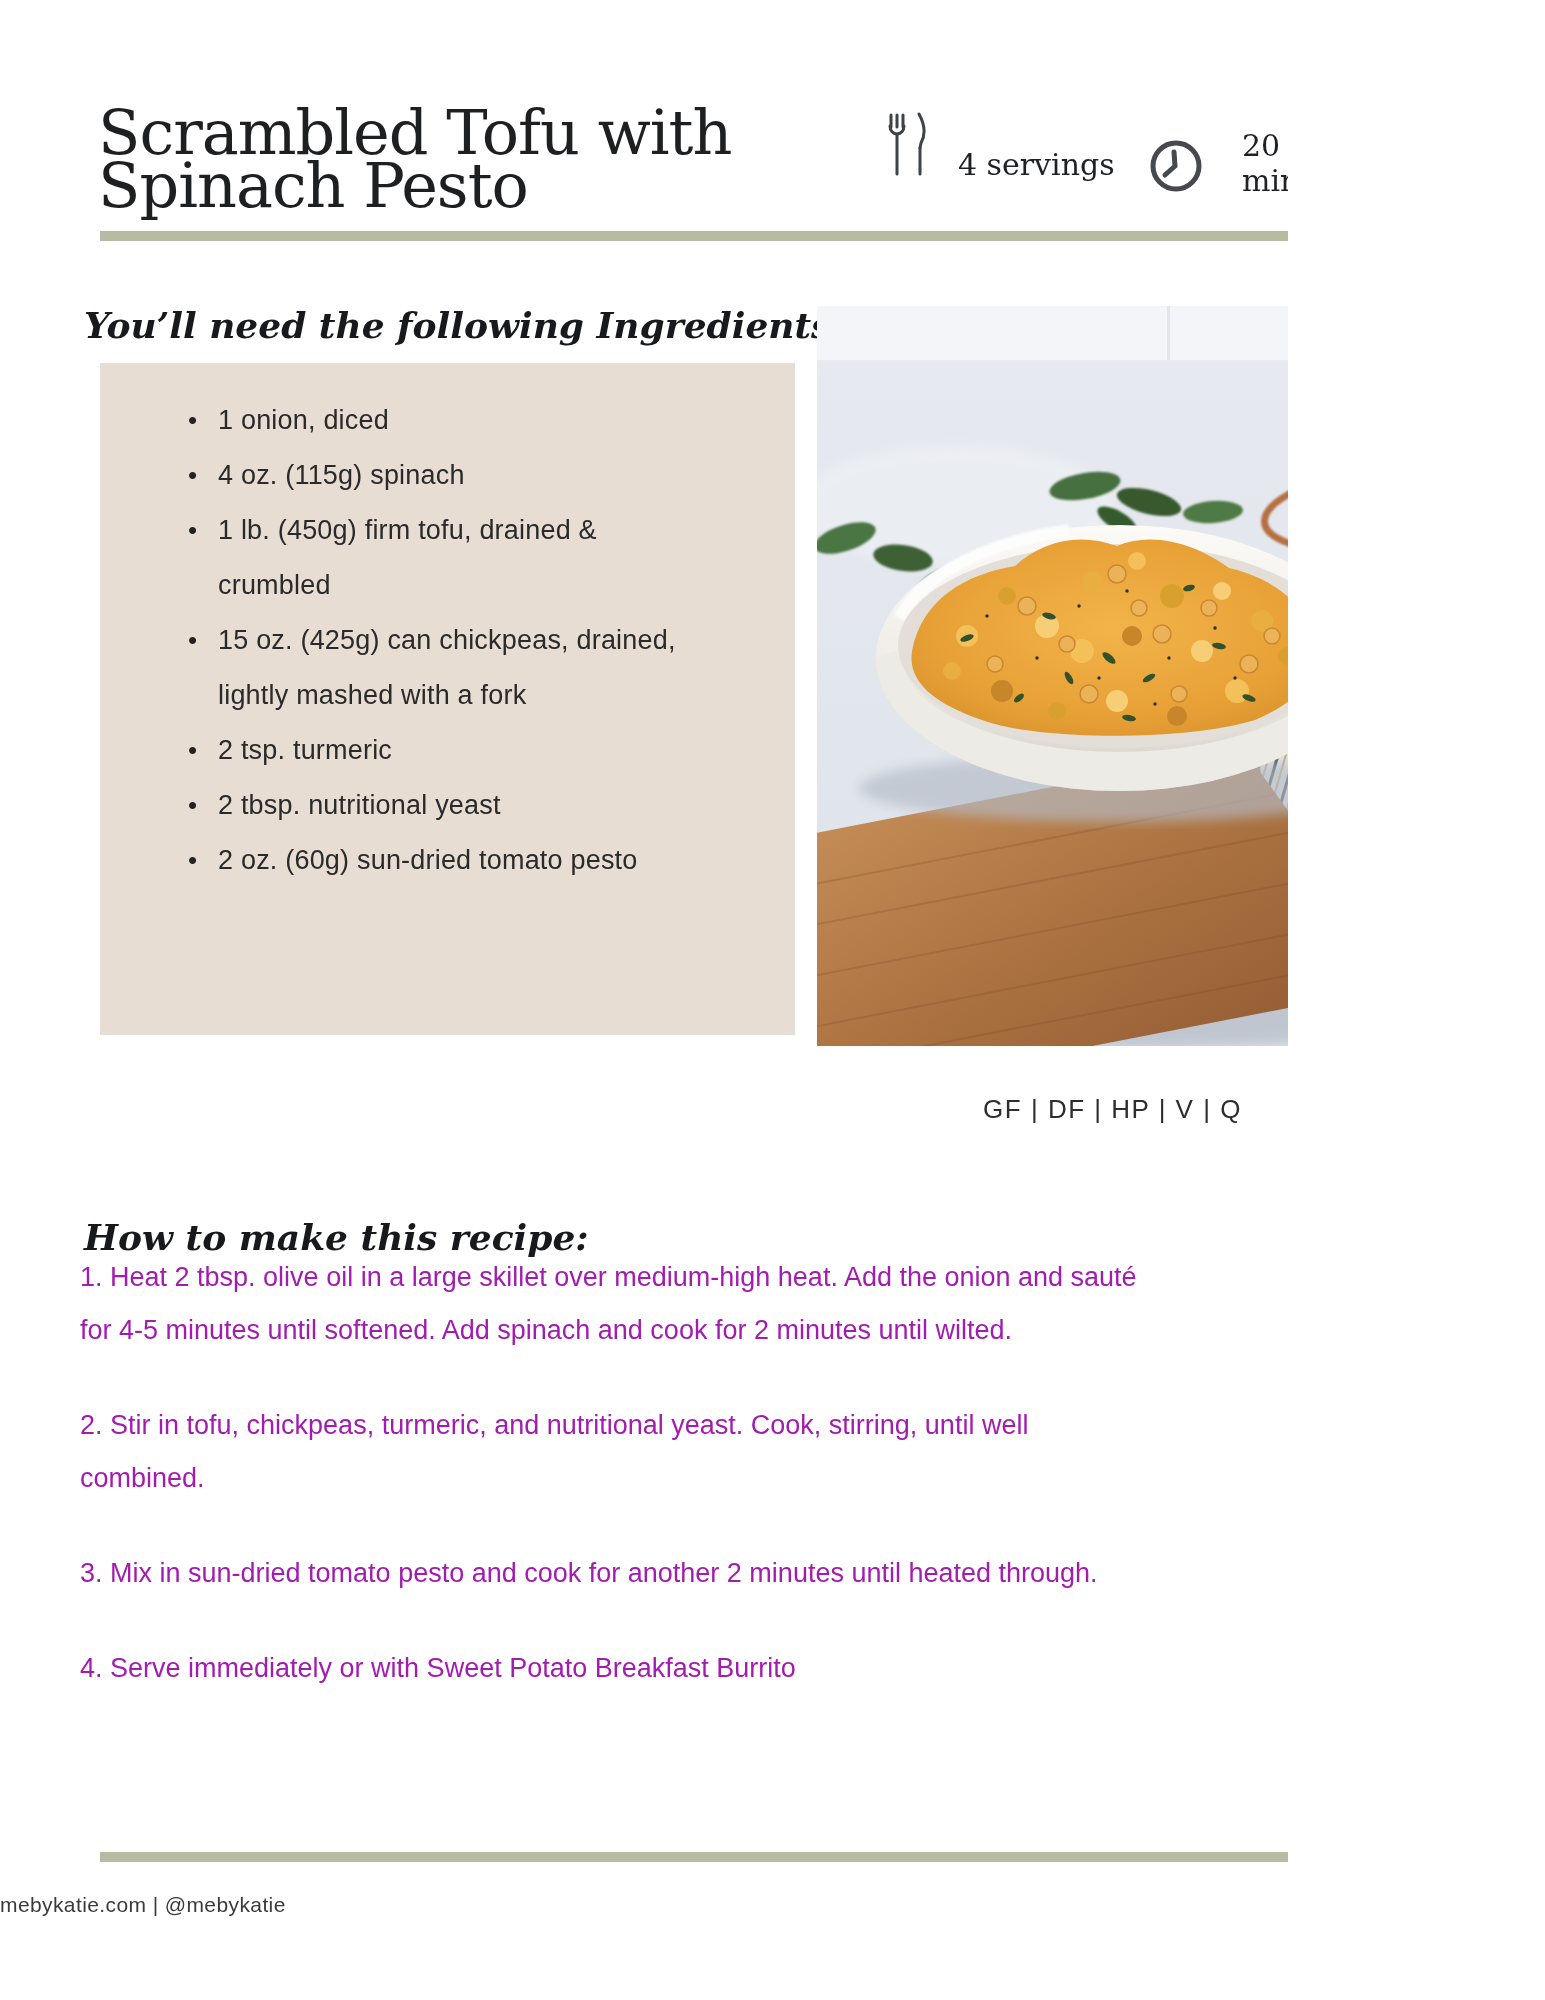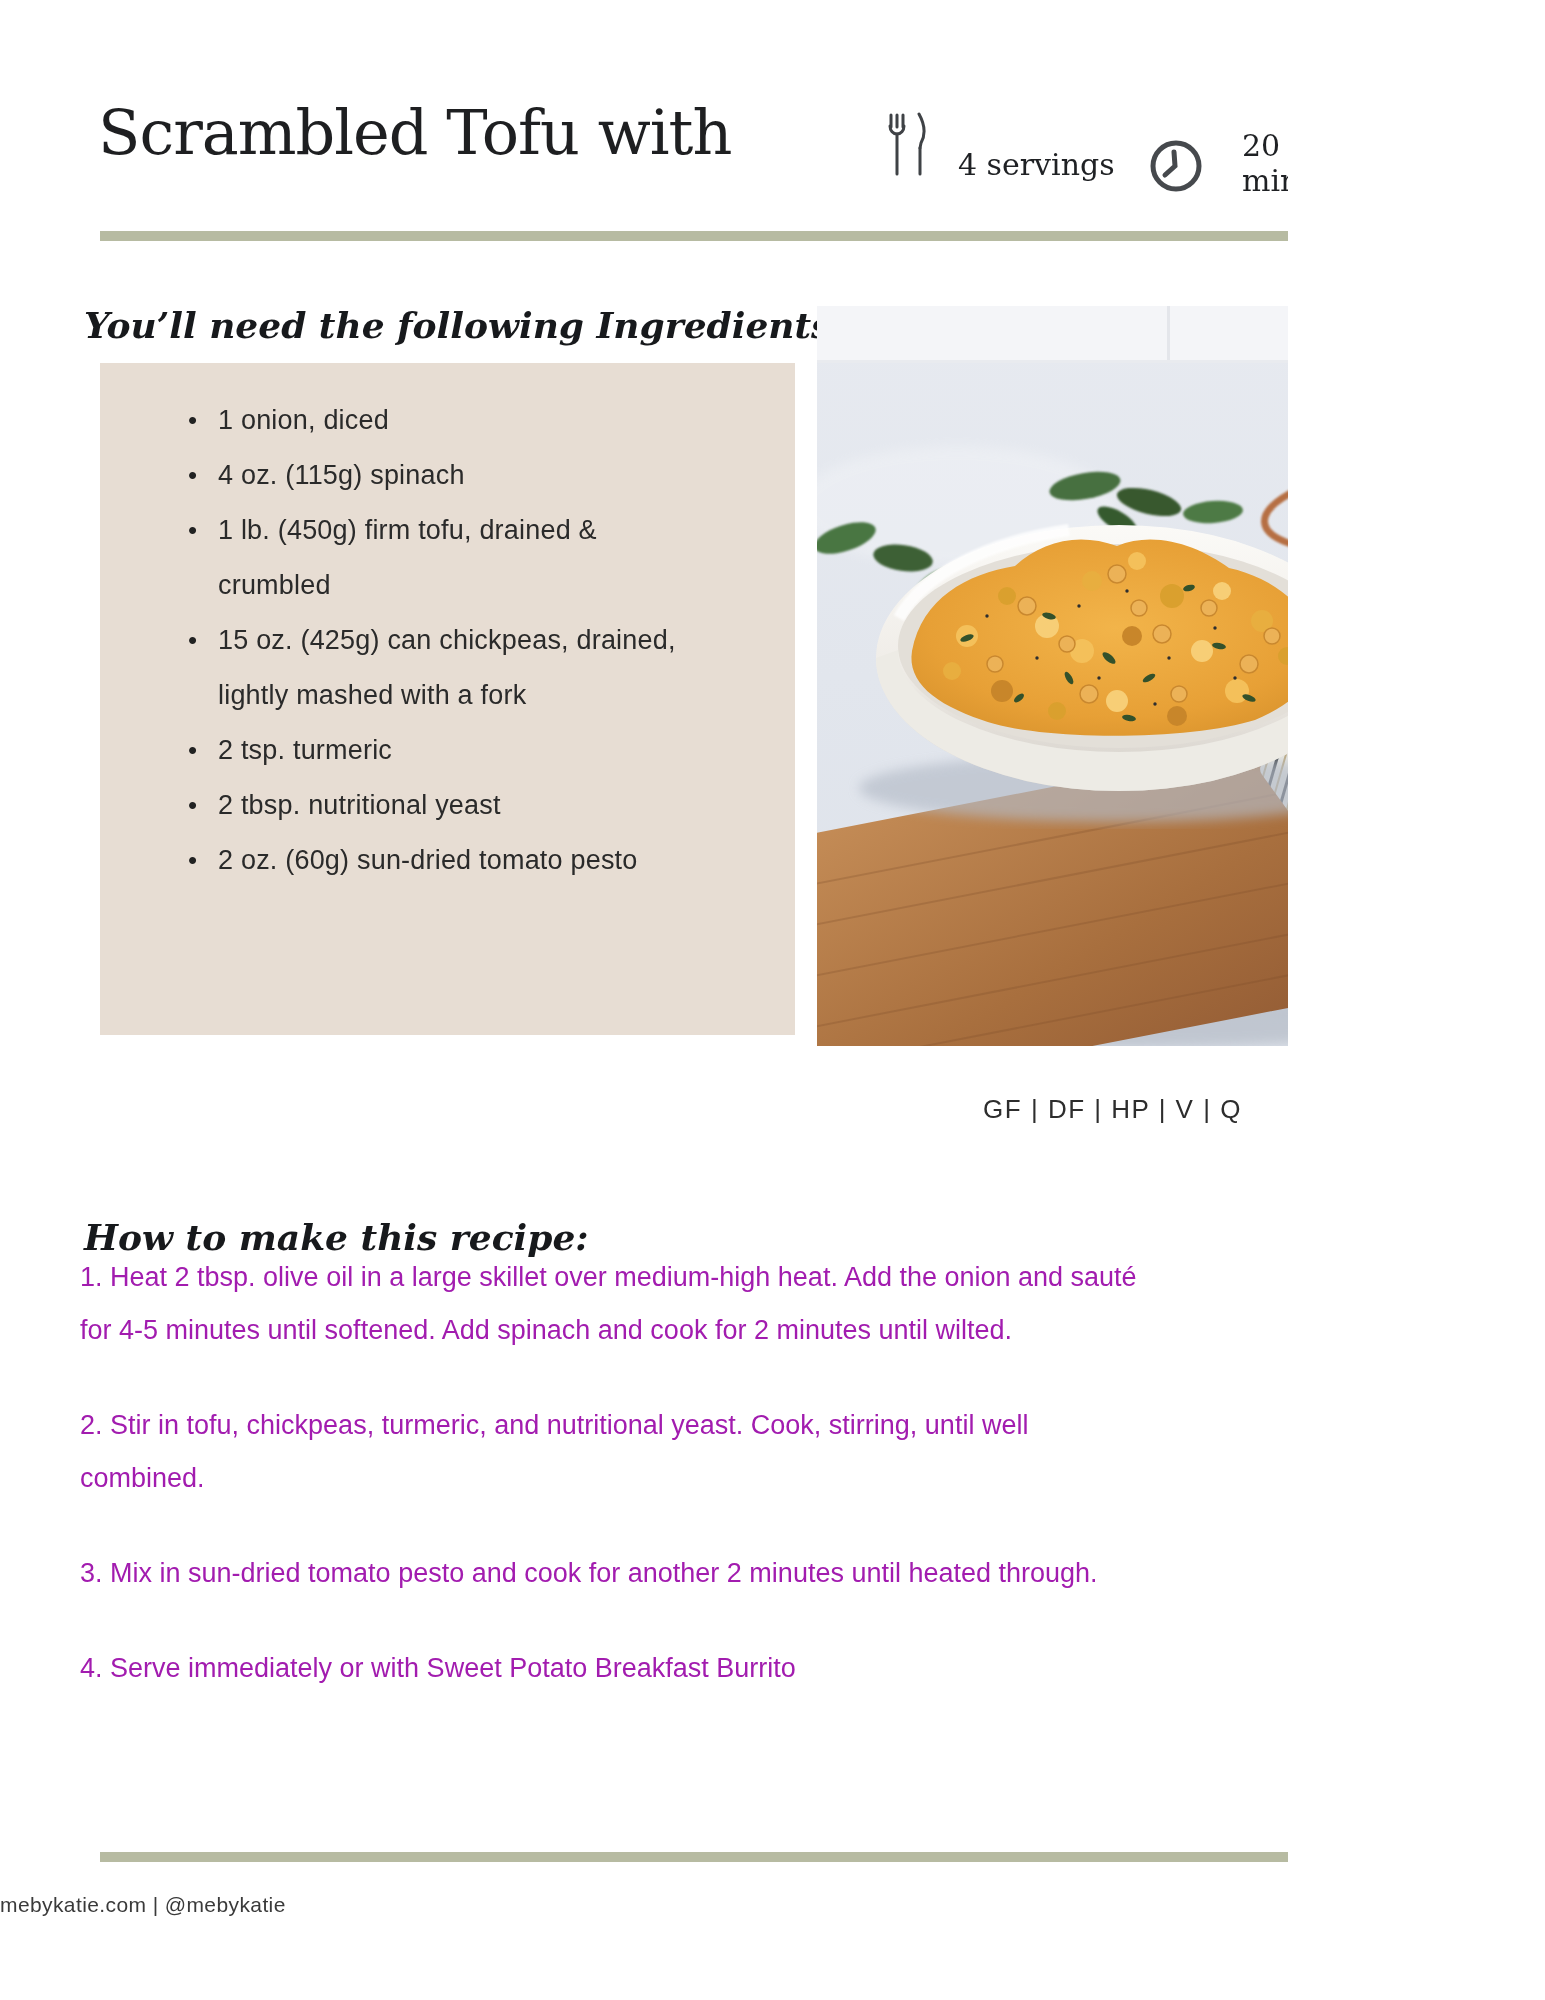--- a/index.html
+++ b/index.html
@@ -45,21 +45,21 @@
   
   .footer-text{position:absolute;left:0;top:1893px;width:1545px;text-align:left;
                font-size:21px;letter-spacing:.4px;color:#3a3a3a;}
 </style>
 </head>
 <body>
 
 <div class="page">
 
   <h1 class="title"><span>Scrambled Tofu with</span><br>
-    </h1>
+    <span>Spinach Pesto</span></h1>
 
   <div class="meta-item servings">
     <span>
       <svg width="44" height="66" viewBox="0 0 44 66" fill="none" stroke="#3f4246" stroke-width="3" stroke-linecap="round">
         <line x1="5" y1="3" x2="5" y2="15"></line>
           <line x1="11" y1="3" x2="11" y2="15"></line>
           <line x1="17" y1="3" x2="17" y2="15"></line>
         <path d="M4,14 a7,8 0 0 0 14,0" fill="none"></path>
         <line x1="11" y1="22" x2="11" y2="62"></line>
         <path d="M33,2 c5,9 7,20 2,29 l-1,5" fill="none"></path>

